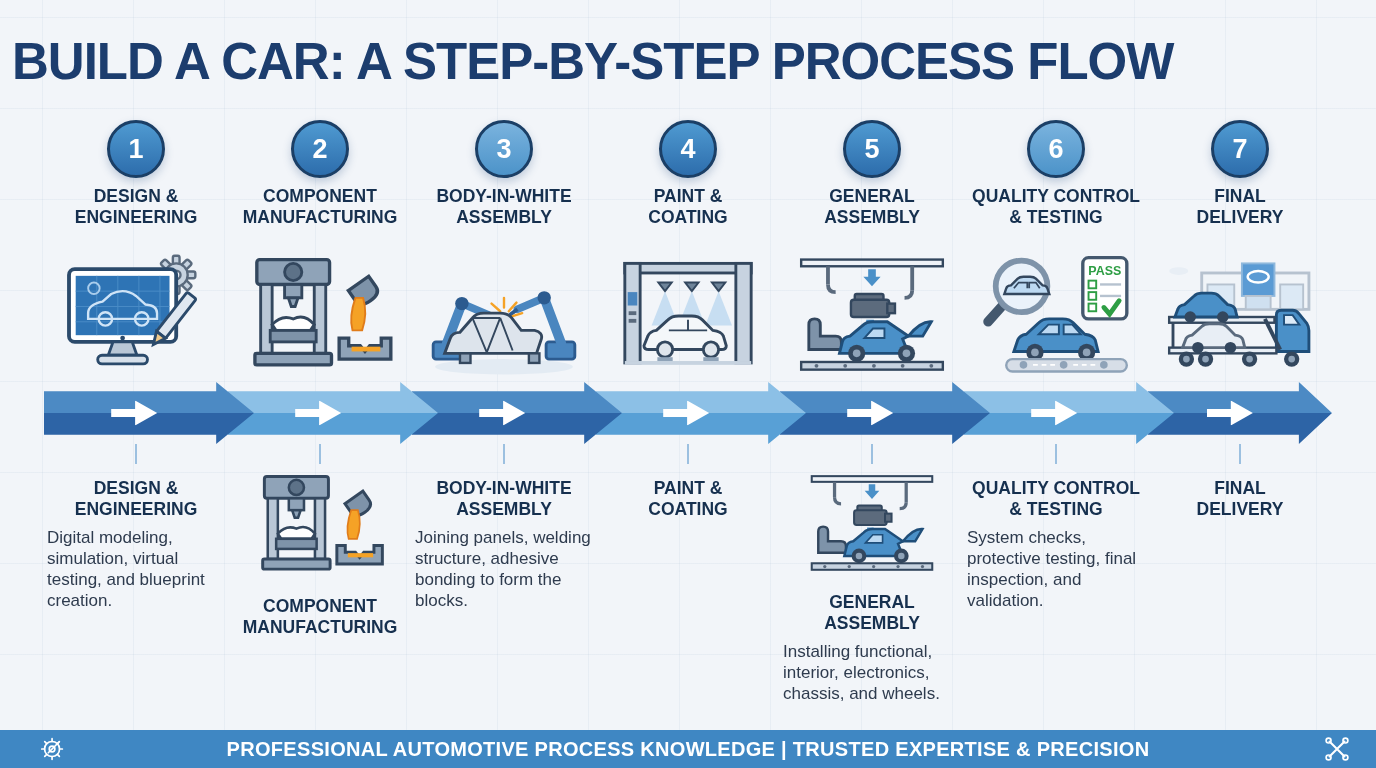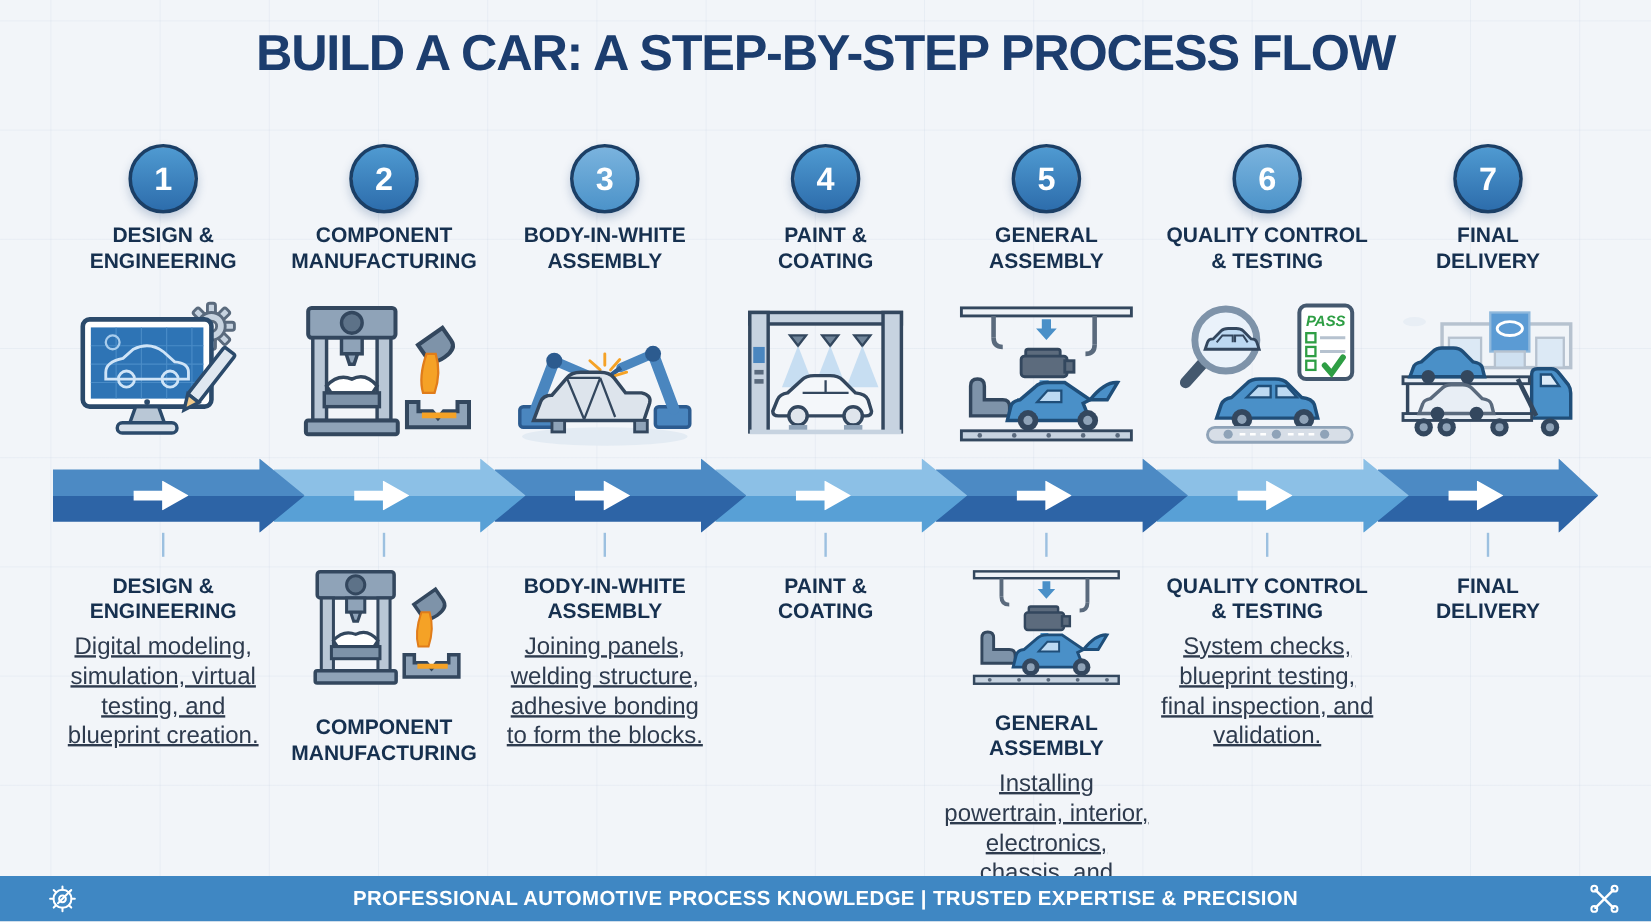--- a/index.html
+++ b/index.html
@@ -5,55 +5,55 @@
   html,body{margin:0;padding:0;background:#e4e9f0;}
   .canvas{
     position:relative;width:1376px;height:768px;overflow:hidden;
     background:#f2f5f9;
     background-image:
       linear-gradient(rgba(185,200,220,.18) 1px, transparent 1px),
       linear-gradient(90deg, rgba(185,200,220,.18) 1px, transparent 1px);
     background-size:91px 91px;background-position:42px 108px;
     font-family:"Liberation Sans", sans-serif;
   }
-  .title{position:absolute;top:20px;left:0;right:0;margin:0;text-align:center;
-    font-size:42px;font-weight:700;color:#1c3d6e;letter-spacing:-1px;}
+  .title{position:absolute;top:20px;left:0;right:0;margin:12px;text-align:left;
+    font-size:51px;font-weight:700;color:#1c3d6e;letter-spacing:-1px;}
   .cols{position:absolute;left:44px;right:44px;display:grid;grid-template-columns:repeat(7,1fr);}
   .cell{display:flex;flex-direction:column;align-items:center;}
   .row-circles{top:120px;}
   .circle{width:52px;height:52px;border-radius:50%;border:3.5px solid #1b3f66;
     background:linear-gradient(180deg,#4f9ad1,#2d6dac);
     display:flex;align-items:center;justify-content:center;
     box-shadow:0 4px 8px rgba(40,80,130,.25);}
   .circle.light{background:linear-gradient(180deg,#7ab3de,#4c93c9);}
   .num{color:#fff;font-size:27px;font-weight:700;}
   .row-labels{top:186px;}
   .step-label{font-size:17.5px;font-weight:700;color:#16304f;text-align:center;
     line-height:1.2;white-space:pre-line;}
   .row-icons{top:244px;height:140px;}
-  .row-icons .cell{justify-content:center;height:140px;font-style:italic;}
+  .row-icons .cell{justify-content:flex-end;height:140px;}
   .arrows{position:absolute;top:382px;left:44px;right:44px;height:62px;}
   .arrow{position:absolute;top:0;height:62px;
     clip-path:polygon(0 15%,82% 15%,82% 0,100% 50%,82% 100%,82% 85%,0 85%);
     filter:drop-shadow(2px 0 0 #f2f5f9) drop-shadow(-2px 0 0 #f2f5f9)
            drop-shadow(0 2px 0 #f2f5f9) drop-shadow(0 -2px 0 #f2f5f9);}
   .a-dark{background:linear-gradient(180deg,#4c8ac4 0%,#4c8ac4 50%,#2d64a6 50%,#2d64a6 100%);}
   .a-light{background:linear-gradient(180deg,#8cc0e6 0%,#8cc0e6 50%,#58a0d6 50%,#58a0d6 100%);}
   .arrow-glyph{position:absolute;left:32%;top:50%;transform:translateY(-50%);
     width:46px;height:25px;background:#fff;
     clip-path:polygon(0 34%,52% 34%,52% 0,100% 50%,52% 100%,52% 66%,0 66%);}
   .row-lower{top:444px;}
   .connector{width:2.5px;height:20px;background:#9cc0e0;margin-bottom:4px;}
   .lower-head{font-size:17.5px;font-weight:700;color:#16304f;text-align:center;
     line-height:1.2;white-space:pre-line;margin-top:10px;}
-  .lower-desc{font-size:20px;color:#2e3b4e;text-align:center;line-height:1.24;
-    margin-top:7px;max-width:178px;text-decoration:underline;}
+  .lower-desc{font-size:17px;color:#2e3b4e;line-height:1.24;
+    margin-top:7px;max-width:178px;}
   .footer{position:absolute;left:0;right:0;bottom:0;height:38px;background:#3f87c3;}
   .footer-text{position:absolute;left:0;right:0;top:50%;transform:translateY(-50%);
-    text-align:center;color:#fff;font-size:17px;font-weight:700;letter-spacing:.3px;}
+    text-align:center;color:#fff;font-size:20px;font-weight:700;letter-spacing:.3px;}
   .footer-icon{position:absolute;top:50%;transform:translateY(-50%);}
   .footer-icon.left{left:38px;}
   .footer-icon.right{right:24px;}
 </style>
 </head>
 <body>
 
 <div class="canvas">
 
   <h1 class="title">BUILD A CAR: A STEP-BY-STEP PROCESS FLOW</h1>
@@ -414,27 +414,27 @@
           <circle cx="116" cy="108" r="4" fill="#8fa3b8"></circle>
         <rect x="6" y="117" width="148" height="8" fill="#c7d3e0" stroke="#33475e" stroke-width="2.5"></rect>
         <circle cx="22" cy="121" r="2" fill="#5a6a7d"></circle>
           <circle cx="52" cy="121" r="2" fill="#5a6a7d"></circle>
         <circle cx="82" cy="121" r="2" fill="#5a6a7d"></circle>
           <circle cx="112" cy="121" r="2" fill="#5a6a7d"></circle>
         <circle cx="142" cy="121" r="2" fill="#5a6a7d"></circle>
       </svg>
       <div class="lower-head">GENERAL
 ASSEMBLY</div>
-      <div class="lower-desc">Installing powertrain, interior, electronics, chassis, and wheels.</div>
+      <div class="lower-desc">Installing functional, interior, electronics, chassis, and wheels.</div>
     </div>
     <div class="cell">
       <div class="connector"></div>
       <div class="lower-head">QUALITY CONTROL
 &amp; TESTING</div>
-      <div class="lower-desc">System checks, blueprint testing, final inspection, and validation.</div>
+      <div class="lower-desc">System checks, protective testing, final inspection, and validation.</div>
     </div>
     <div class="cell">
       <div class="connector"></div>
       <div class="lower-head">FINAL
 DELIVERY</div>
     </div>
   </div>
 
   <div class="footer">
     <svg class="footer-icon left" width="30" height="30" viewBox="0 0 32 32">

